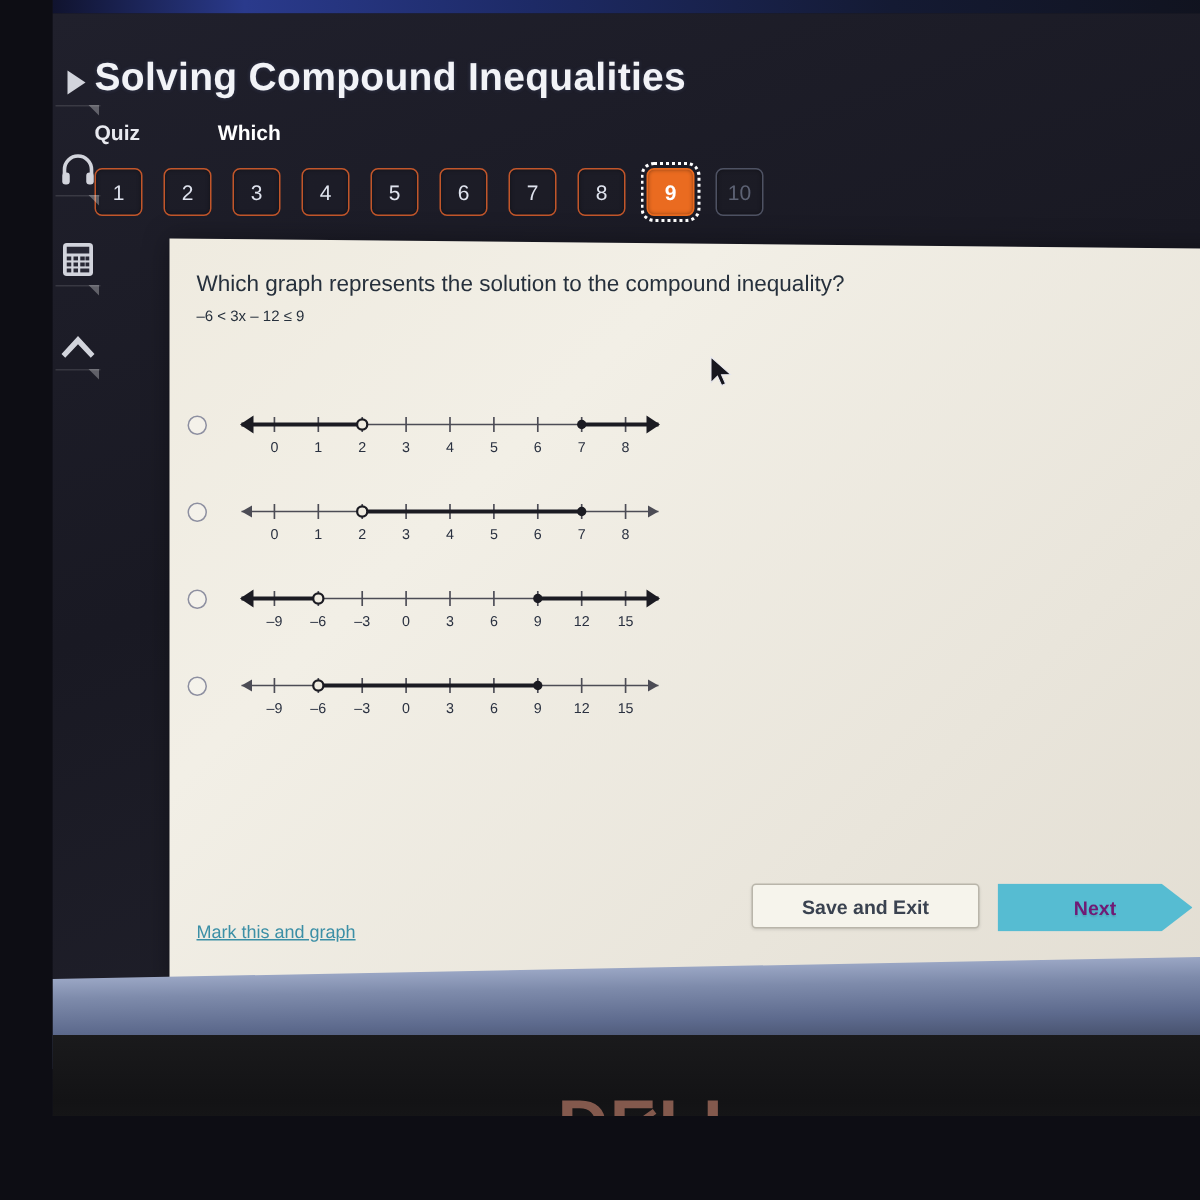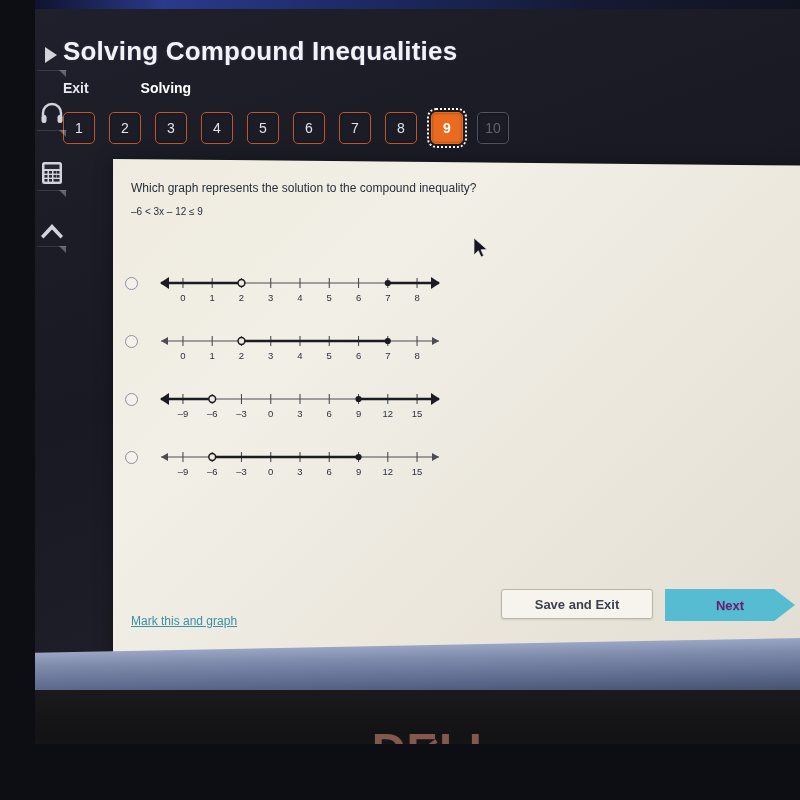--- a/index.html
+++ b/index.html
@@ -94,21 +94,21 @@
     background:linear-gradient(135deg,#efebe0 0%,#f2efe6 30%,#e9e5db 70%,#e2ddd2 100%);
     box-shadow:0 0 18px rgba(0,0,0,.35);
     transform:skewY(.55deg);
     transform-origin:left top;
     overflow:hidden;
   }
   .panel-inner { transform:skewY(-.55deg); transform-origin:left top; position:relative; width:100%; height:100%; }
 
   .question {
     position:absolute; left:18px; top:22px;
-    font-size:12px; color:#26303c;
+    font-size:15px; color:#26303c;
   }
   .inequality {
     position:absolute; left:18px; top:47px;
     font-size:10px; color:#26303c;
   }
 
   
   .option { position:absolute; left:12px; width:420px; height:56px; }
   .radio {
     position:absolute; left:0; top:10px; width:13px; height:13px; border-radius:50%;
@@ -150,22 +150,22 @@
 <div id="photo">
 
   <div class="top-glow"></div>
 
   <div class="screen">
 
     <div class="app-header">
       <div class="app-title">Solving Compound Inequalities</div>
 
       <div class="subbar">
-        <span class="quiz">Exit</span>
-        <span class="active">Solving</span>
+        <span class="quiz">Quiz</span>
+        <span class="active">Which</span>
       </div>
 
       <div class="qnav" id="qnav">
           <div class="qbtn">1</div>
           <div class="qbtn">2</div>
           <div class="qbtn">3</div>
           <div class="qbtn">4</div>
           <div class="qbtn">5</div>
           <div class="qbtn">6</div>
           <div class="qbtn">7</div>

